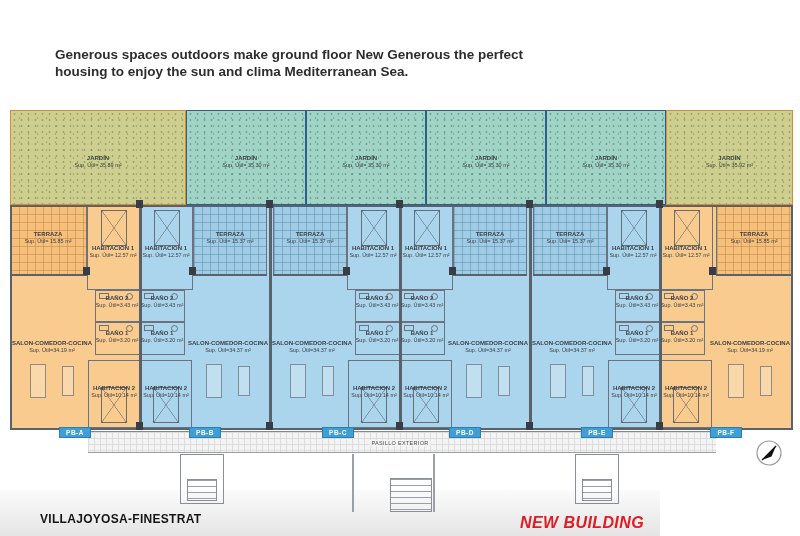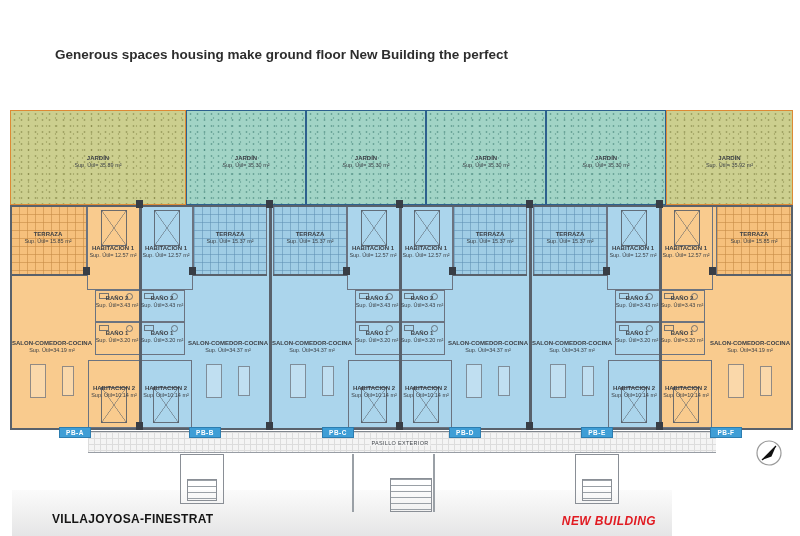--- a/index.html
+++ b/index.html
@@ -63,32 +63,32 @@
       color:#43474d;letter-spacing:.3px;background:rgba(245,245,245,.85);padding:0 2px;}
   .core{z-index:2;border:1.5px solid #8a8f96;}
   .rungs{z-index:3;border:1px solid #8a8f96;
       background-image:repeating-linear-gradient(180deg,#9aa0a6 0 1px,transparent 1px 6px);}
   .cwall{z-index:2;background:#9aa0a6;}
   .watermark{z-index:9;left:400px;top:257px;transform:translate(-50%,-50%);
       font-size:46px;font-weight:700;letter-spacing:1px;color:rgba(255,255,255,.55);
       pointer-events:none;}
   .compass{z-index:9;left:754px;top:438px;}
   
-  .footer-band{position:absolute;left:12px;top:490px;width:660px;height:46px;
+  .footer-band{position:absolute;left:0;top:490px;width:660px;height:46px;
       background:linear-gradient(180deg,#fbfbfb 0%,#efefef 55%,#e5e5e6 100%);}
   .loc{position:absolute;left:40px;top:22px;font-size:12px;font-weight:800;color:#151515;
       letter-spacing:.3px;}
-  .brand{position:absolute;right:16px;top:24px;font-size:12px;font-weight:800;
+  .brand{position:absolute;right:16px;top:24px;font-size:16px;font-weight:800;
       font-style:italic;color:#e11b22;letter-spacing:.4px;}
 </style>
 </head>
 <body>
 
 <div class="page">
-  <p class="intro"><span>Generous spaces housing make ground floor New Building the perfect</span><br></p>
+  <p class="intro"><span>Generous spaces outdoors make ground floor New Generous the perfect</span><br><span>housing to enjoy the sun and clima Mediterranean Sea.</span></p>
 
   <div class="plan" id="plan">
     <div class="walkway"></div>
 
     <div class="core" style="left:180px;top:454px;width:44px;height:50px;"></div>
     <div class="rungs" style="left:187px;top:479px;width:30px;height:22px;"></div>
     <div class="core" style="left:575px;top:454px;width:44px;height:50px;"></div>
     <div class="rungs" style="left:582px;top:479px;width:30px;height:22px;"></div>
     <div class="cwall" style="left:352px;top:454px;width:1.5px;height:58px;"></div>
     <div class="cwall" style="left:433px;top:454px;width:1.5px;height:58px;"></div>

